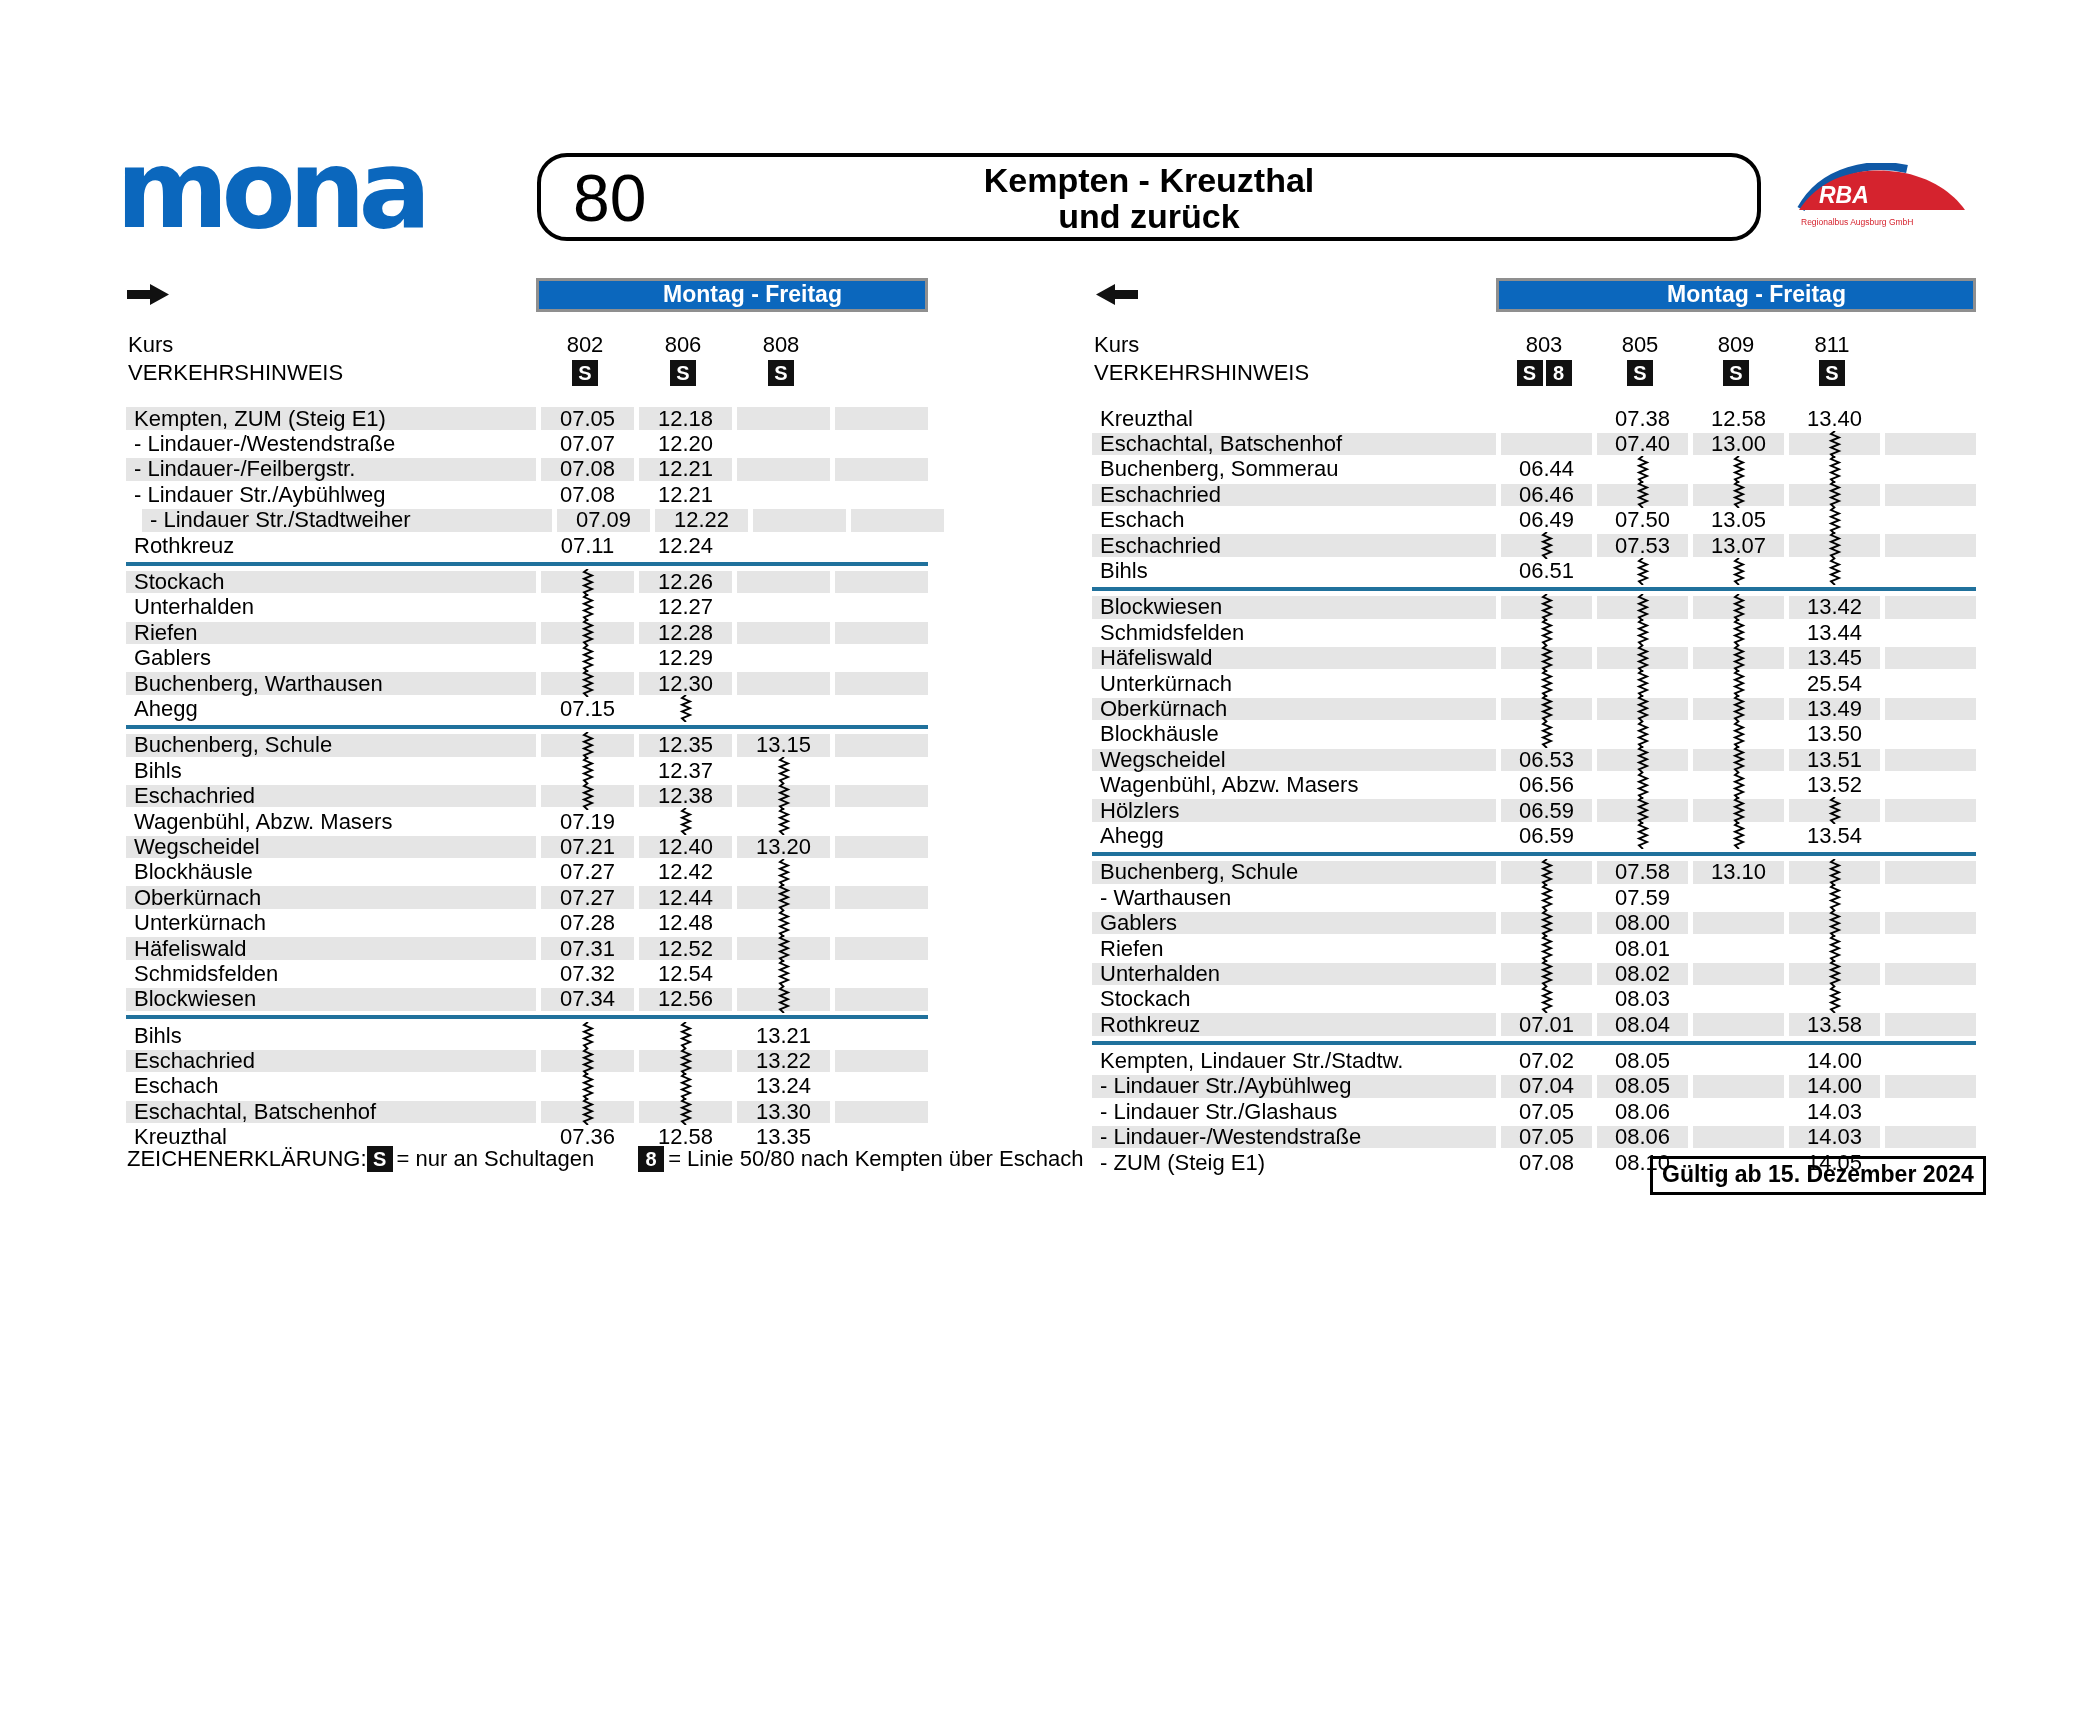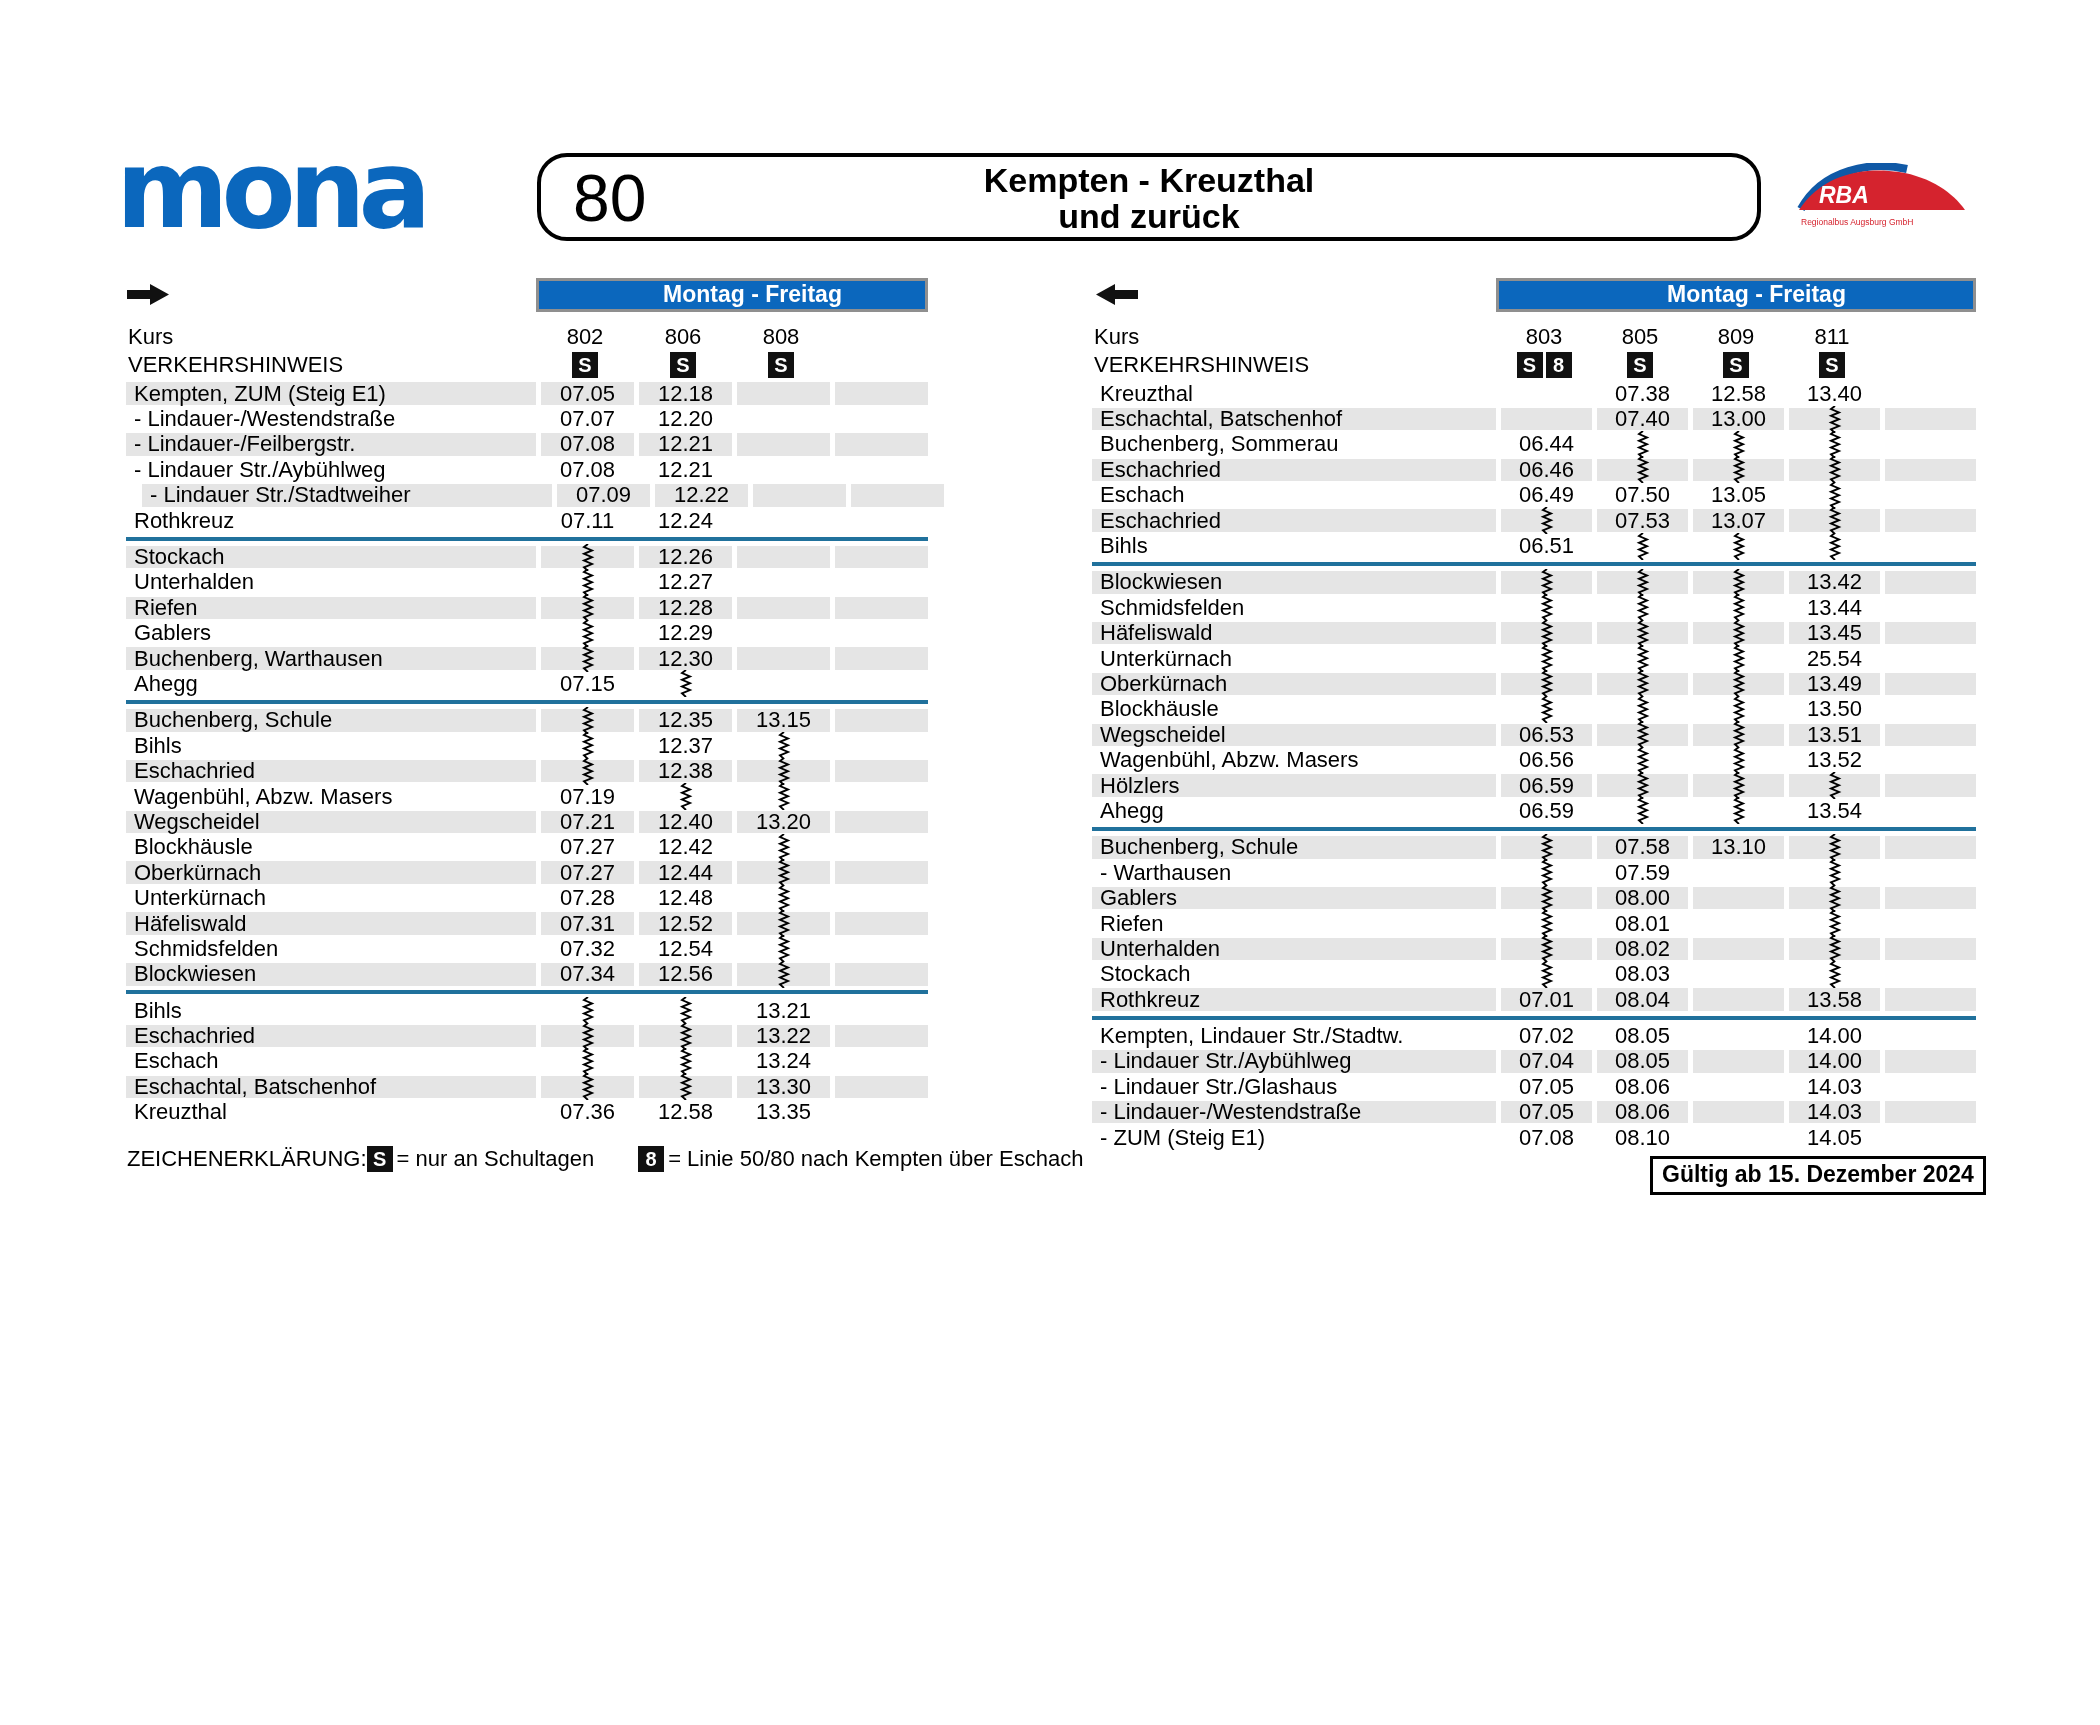--- a/index.html
+++ b/index.html
@@ -14,23 +14,23 @@
   .line-num{position:absolute;left:32px;top:4px;font-size:66px;font-weight:normal;line-height:74px;}
   .line-title{position:absolute;left:0;right:0;top:5px;text-align:center;font-weight:bold;
               font-size:34px;line-height:36px;}
   .rba-logo{position:absolute;left:1793px;top:163px;}
 
   
   .ttable{position:absolute;top:278px;}
   .daybar{box-sizing:border-box;height:34px;background:#0b67bd;border:3px solid #8f8f8f;color:#fff;
           font-weight:bold;font-size:23px;line-height:27px;text-align:center;padding-left:41px;}
   .grid-row{display:grid;height:25.4px;align-items:center;}
-  .kurs-row{margin-top:12px;height:25px;}
+  .kurs-row{margin-top:20px;height:25px;}
   .hint-row{margin-top:1px;height:30px;}
-  .rows{margin-top:1px;}
+  .rows{margin-top:18px;}
   .klabel{font-size:22px;padding-left:2px;white-space:nowrap;}
   .knum{text-align:center;font-size:22px;}
   .kbadges{display:flex;justify-content:center;align-items:center;gap:3px;}
   .badge{display:inline-flex;width:26px;height:26px;background:#111;color:#fff;font-weight:bold;
          font-size:20px;align-items:center;justify-content:center;flex:0 0 auto;}
   .cellbg{height:22.5px;display:flex;align-items:center;overflow:visible;}
   .ncell{padding-left:8px;font-size:22px;white-space:nowrap;}
   .tcell{margin-left:5px;justify-content:center;font-size:22px;}
   .shaded .cellbg{background:#e5e5e5;}
   .sep{height:4px;background:#20719c;margin:3.5px 0;}

